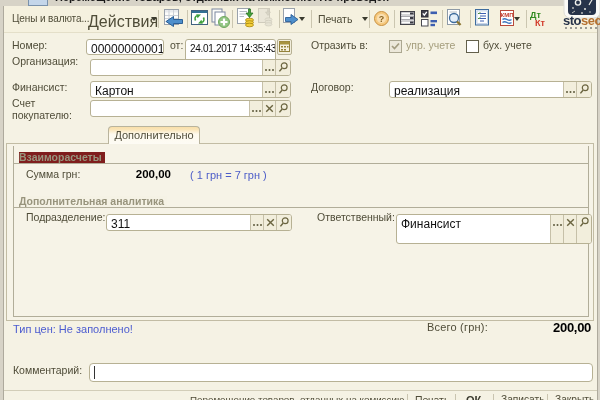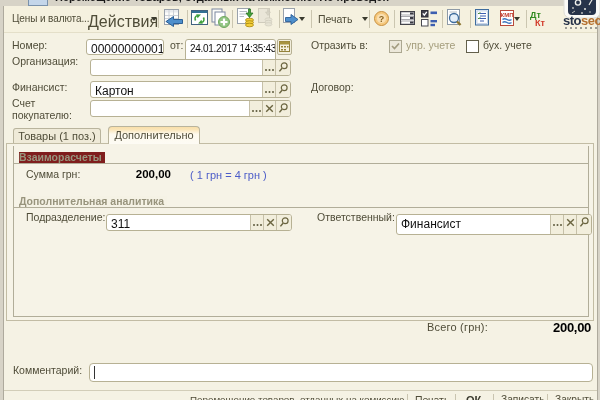--- a/index.html
+++ b/index.html
@@ -221,20 +221,36 @@
             <circle cx="9" cy="10" r="1"></circle>
           </g>
         </svg>
       </div>
  <div class="fbtn" style="right:0;width:14px;"><svg width="12" height="13" style="margin:1px">
           <circle cx="7.2" cy="4.8" r="2.9" fill="none" stroke="#6B6540" stroke-width="1.2"></circle>
           <line x1="5" y1="7.2" x2="2.4" y2="10.4" stroke="#6B6540" stroke-width="1.5"></line>
         </svg></div>
 </div>
 <div class="lbl" style="left:311px;top:81px;">Договор:</div>
+<div class="fld" style="left:389px;top:81px;width:203px;height:17px;">
+ <div class="ftxt">реализация</div>
+ <div class="fbtn" style="right:14px;width:13px;">
+        <svg width="11" height="13" style="position:absolute;left:1px;top:0;">
+          <g fill="#5F5B3E">
+            <circle cx="2" cy="10" r="1"></circle>
+            <circle cx="5.5" cy="10" r="1"></circle>
+            <circle cx="9" cy="10" r="1"></circle>
+          </g>
+        </svg>
+      </div>
+ <div class="fbtn" style="right:0;width:14px;"><svg width="12" height="13" style="margin:1px">
+          <circle cx="7.2" cy="4.8" r="2.9" fill="none" stroke="#6B6540" stroke-width="1.2"></circle>
+          <line x1="5" y1="7.2" x2="2.4" y2="10.4" stroke="#6B6540" stroke-width="1.5"></line>
+        </svg></div>
+</div>
 
 <div class="lbl" style="left:12px;top:97px;">Счет<br>покупателю:</div>
 <div class="fld" style="left:90px;top:100px;width:201px;height:17px;">
  <div class="fbtn" style="right:27px;width:13px;">
         <svg width="11" height="13" style="position:absolute;left:1px;top:0;">
           <g fill="#5F5B3E">
             <circle cx="2" cy="10" r="1"></circle>
             <circle cx="5.5" cy="10" r="1"></circle>
             <circle cx="9" cy="10" r="1"></circle>
           </g>
@@ -243,32 +259,31 @@
  <div class="fbtn" style="right:14px;width:13px;"><svg width="9" height="9" style="margin:3px 2px">
           <path d="M1.2 1.2 L7.8 7.8 M7.8 1.2 L1.2 7.8" stroke="#6B6540" stroke-width="1.4"></path>
         </svg></div>
  <div class="fbtn" style="right:0;width:14px;"><svg width="12" height="13" style="margin:1px">
           <circle cx="7.2" cy="4.8" r="2.9" fill="none" stroke="#6B6540" stroke-width="1.2"></circle>
           <line x1="5" y1="7.2" x2="2.4" y2="10.4" stroke="#6B6540" stroke-width="1.5"></line>
         </svg></div>
 </div>
 
 <div class="ab" style="left:6px;top:143px;width:588px;height:178px;background:#F6F3E7;border:1px solid #C2BCA4;box-sizing:border-box;"></div>
-<div class="ab" style="left:13px;top:128px;width:88px;height:15px;background:#EFEAD8;border:1px solid #B9B49D;border-bottom:none;border-radius:3px 3px 0 0;box-sizing:border-box;text-align:center;line-height:15px;font-size:11px;">Товары (1 поз.)</div>
 <div class="ab" style="left:108px;top:126px;width:92px;height:18px;background:linear-gradient(#F9DFAA 0%,#FAE4B6 14%,#FEFAEE 42%,#FDFBF4 100%);border:1px solid #B9B49D;border-bottom:none;border-radius:4px 4px 0 0;box-sizing:border-box;text-align:center;line-height:17px;font-size:11px;">Дополнительно</div>
 
 <div class="ab" style="left:13px;top:146px;width:576px;height:171px;border:1px solid #B1AD99;border-top:none;box-sizing:border-box;"></div>
 <div class="gline" style="left:13px;top:163px;width:576px;"></div>
 <div class="gline" style="left:13px;top:207px;width:576px;"></div>
 <div class="gtitle" style="left:19px;top:152px;background:#7f1d1d;padding:0 3px 0 0;">Взаиморасчеты</div>
 <div class="gtitle" style="left:19px;top:196px;background:#F5F2E5;padding:0 3px 0 0;">Дополнительная аналитика</div>
 
 <div class="lbl" style="left:26px;top:168px;">Сумма грн:</div>
 <div class="ab" style="left:120px;top:167.5px;width:51px;font-size:11.5px;font-weight:bold;color:#000;text-align:right;">200,00</div>
-<div class="ab" style="left:190px;top:168.5px;font-size:11px;color:#4C5CC8;">( 1 грн = 4 грн )</div>
+<div class="ab" style="left:190px;top:168.5px;font-size:11px;color:#4C5CC8;">( 1 грн = 7 грн )</div>
 
 <div class="lbl" style="left:26px;top:211px;">Подразделение:</div>
 <div class="fld" style="left:106px;top:214px;width:186px;height:17px;">
  <div class="ftxt">311</div>
  <div class="fbtn" style="right:27px;width:13px;">
         <svg width="11" height="13" style="position:absolute;left:1px;top:0;">
           <g fill="#5F5B3E">
             <circle cx="2" cy="10" r="1"></circle>
             <circle cx="5.5" cy="10" r="1"></circle>
             <circle cx="9" cy="10" r="1"></circle>
@@ -277,40 +292,41 @@
       </div>
  <div class="fbtn" style="right:14px;width:13px;"><svg width="9" height="9" style="margin:3px 2px">
           <path d="M1.2 1.2 L7.8 7.8 M7.8 1.2 L1.2 7.8" stroke="#6B6540" stroke-width="1.4"></path>
         </svg></div>
  <div class="fbtn" style="right:0;width:14px;"><svg width="12" height="13" style="margin:1px">
           <circle cx="7.2" cy="4.8" r="2.9" fill="none" stroke="#6B6540" stroke-width="1.2"></circle>
           <line x1="5" y1="7.2" x2="2.4" y2="10.4" stroke="#6B6540" stroke-width="1.5"></line>
         </svg></div>
 </div>
 <div class="lbl" style="left:317px;top:211px;">Ответственный:</div>
-<div class="fld" style="left:396px;top:214px;width:196px;height:21px;">
+<div class="fld" style="left:396px;top:214px;width:196px;height:30px;">
  <div class="ftxt">Финансист</div>
  <div class="fbtn" style="right:27px;width:13px;">
         <svg width="11" height="13" style="position:absolute;left:1px;top:0;">
           <g fill="#5F5B3E">
             <circle cx="2" cy="10" r="1"></circle>
             <circle cx="5.5" cy="10" r="1"></circle>
             <circle cx="9" cy="10" r="1"></circle>
           </g>
         </svg>
       </div>
  <div class="fbtn" style="right:14px;width:13px;"><svg width="9" height="9" style="margin:3px 2px">
           <path d="M1.2 1.2 L7.8 7.8 M7.8 1.2 L1.2 7.8" stroke="#6B6540" stroke-width="1.4"></path>
         </svg></div>
  <div class="fbtn" style="right:0;width:14px;"><svg width="12" height="13" style="margin:1px">
           <circle cx="7.2" cy="4.8" r="2.9" fill="none" stroke="#6B6540" stroke-width="1.2"></circle>
           <line x1="5" y1="7.2" x2="2.4" y2="10.4" stroke="#6B6540" stroke-width="1.5"></line>
         </svg></div>
 </div>
 
+<div class="ab" style="left:13px;top:323px;font-size:11px;color:#4C5CD0;">Тип цен: Не заполнено!</div>
 <div class="lbl" style="left:427px;top:321px;font-size:11px;letter-spacing:0.2px;text-align:right;">Всего (грн):</div>
 <div class="ab" style="left:541px;top:319.5px;width:50px;font-size:13px;font-weight:bold;color:#000;text-align:right;letter-spacing:-0.3px;">200,00</div>
 
 <div class="lbl" style="left:13px;top:364px;">Комментарий:</div>
 <div class="fld" style="left:89px;top:363px;width:504px;height:19px;border-radius:4px;">
   <div class="ab" style="left:4px;top:2px;width:1px;height:13px;background:#333;"></div>
 </div>
 
 <div class="ab" style="left:4px;top:390px;width:593px;height:1px;background:#D2CDB8;"></div>
 <div class="ab" style="left:190px;top:394px;font-size:9.8px;color:#4F4C38;white-space:nowrap;">Перемещение товаров, отданных на комиссию</div>

